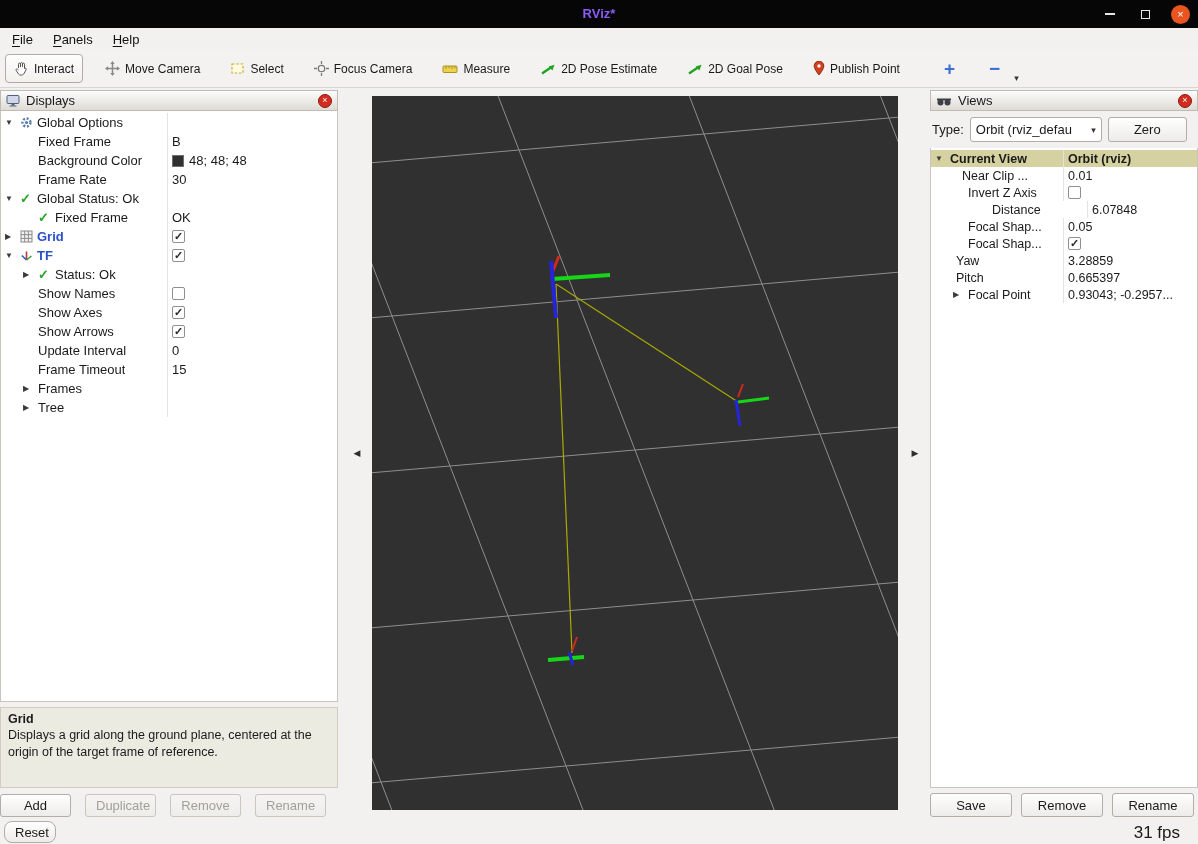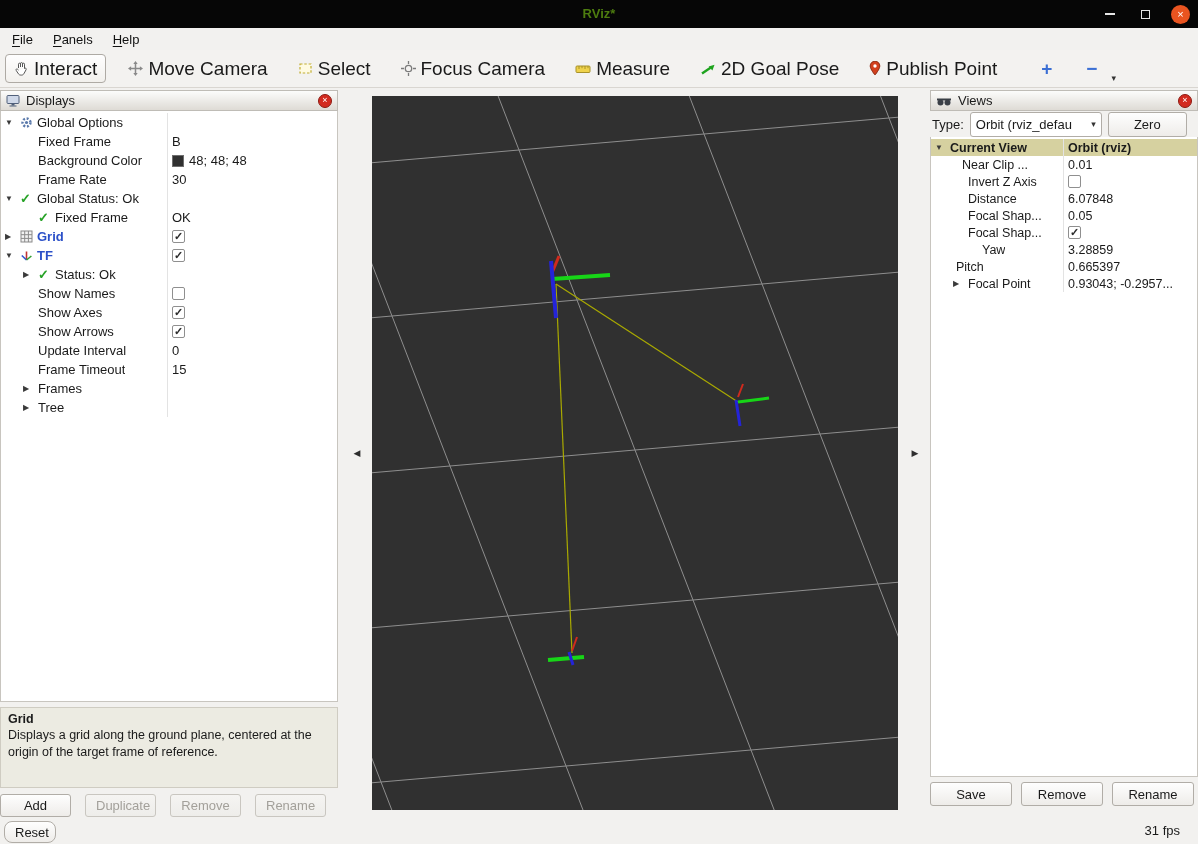--- a/index.html
+++ b/index.html
@@ -1,35 +1,35 @@
 <!DOCTYPE html>
 <html><head>
 <meta charset="utf-8">
 <style>
   * { margin:0; padding:0; box-sizing:border-box; }
   body { font-family:"Liberation Sans", sans-serif; font-size:13px; color:#1a1a1a; background:#c9c9c9; }
   .window { position:relative; width:1198px; height:844px; background:#f2f1ef; overflow:hidden; }
 
   
   .titlebar { position:absolute; left:0; top:0; width:1198px; height:28px; background:#060606; }
-  .win-title { position:absolute; left:0; right:0; top:0; height:28px; line-height:28px; text-align:center; color:#4d7c0f; font-weight:bold; }
+  .win-title { position:absolute; left:0; right:0; top:0; height:28px; line-height:28px; text-align:center; color:#8b5cf6; font-weight:bold; }
   .win-controls { position:absolute; right:8px; top:0; height:28px; display:flex; align-items:center; gap:17px; }
   .winbtn { display:inline-flex; align-items:center; justify-content:center; width:18px; height:18px; cursor:default; }
   .min-bar { width:10px; height:2px; background:#e6e6e6; }
   .max-box { width:9px; height:9px; border:1px solid #e6e6e6; }
   .close-circle { width:19px; height:19px; border-radius:50%; background:#e95420; color:#fff; display:inline-flex; align-items:center; justify-content:center; font-size:11px; line-height:1; }
 
   
   .menubar { position:absolute; left:0; top:28px; width:1198px; height:22px; background:#f2f1ef; display:flex; align-items:center; padding-left:2px; }
   .menu-item { padding:2px 10px; color:#111; }
   .mn { text-decoration:underline; text-underline-offset:2px; }
 
   
   .toolbar { position:absolute; left:0; top:50px; width:1198px; height:38px; background:#f3f2f0; border-bottom:1px solid #d9d6d1; display:flex; align-items:center; padding-left:5px; }
-  .tool-btn { display:flex; align-items:center; gap:5px; border:none; background:transparent; font-family:inherit; font-size:19px; color:#1a1a1a; padding:5px 8px; margin-right:14px; height:29px; }
+  .tool-btn { display:flex; align-items:center; gap:5px; border:none; background:transparent; font-family:inherit; font-size:12px; color:#1a1a1a; padding:5px 8px; margin-right:14px; height:29px; }
   .tool-btn.active { background:linear-gradient(#fefefe,#f2f0ed); border:1px solid #aeaaa4; border-radius:4px; }
   .tool-icon { display:inline-flex; align-items:center; }
   .tool-btn.small { font-size:18px; font-weight:bold; color:#3b6fd4; padding:2px 6px; margin-right:8px; }
   .plus-glyph, .minus-glyph { color:#3b6fd4; font-size:19px; line-height:1; }
   .overflow-arrow { font-size:9px; color:#333; align-self:flex-end; margin-bottom:4px; }
 
   
   .panel-header { height:21px; background:linear-gradient(#fcfcfb,#dedbd5); border:1px solid #bfbcb6; display:flex; align-items:center; gap:6px; padding:0 5px; }
   .panel-title { flex:1; color:#1a1a1a; }
   .panel-close { width:14px; height:14px; border-radius:50%; background:#d32b20; border:1px solid #8d1a12; color:#fff; font-size:9px; line-height:1; display:inline-flex; align-items:center; justify-content:center; }
@@ -64,31 +64,31 @@
   .displays-buttons .btn { width:71px; }
 
   
   .canvas { position:absolute; left:372px; top:96px; width:526px; height:714px; background:#303030; }
   .collapse-handle { position:absolute; width:14px; height:18px; font-size:9px; color:#2e2e2e; display:flex; align-items:center; justify-content:center; }
   .collapse-handle.left { left:350px; top:444px; }
   .collapse-handle.right { left:908px; top:444px; }
 
   
   .views-panel { position:absolute; left:930px; top:90px; width:268px; height:752px; }
-  .type-row { height:26px; display:flex; align-items:center; gap:6px; padding:0 2px; }
+  .type-row { height:37px; display:flex; align-items:center; gap:6px; padding:0 2px; }
   .combo { width:132px; height:25px; background:#fff; border:1px solid #b1ada7; border-radius:3px; display:flex; align-items:center; padding:0 5px; gap:3px; }
   .combo-text { flex:1; overflow:hidden; white-space:nowrap; }
   .combo-arrow { font-size:9px; color:#333; }
   .zero-btn { width:79px; height:25px; }
   .views-tree { height:640px; padding-top:2px; }
   .views-buttons { margin-top:5px; display:flex; gap:9px; }
   .views-buttons .btn { width:82px; height:24px; }
 
   .reset-btn { position:absolute; left:4px; top:821px; width:52px; height:22px;border-radius:8px; }
-  .fps { position:absolute; right:18px; top:823px; font-size:13px; color:#1a1a1a; }
+  .fps { position:absolute; right:18px; top:823px; font-size:17px; color:#1a1a1a; }
 </style>
 </head>
 <body>
 
 <div class="window">
 
   <div class="titlebar">
     <div class="win-title">RViz*</div>
     <div class="win-controls">
       <span class="winbtn">
@@ -145,20 +145,29 @@
       <span class="tool-label">Focus Camera</span>
     </button>
     <button class="tool-btn">
       <span class="tool-icon">
           <svg width="16" height="14" viewBox="0 0 16 14">
             <rect x="1" y="4" width="14" height="6.5" rx="1" fill="#efd24b" stroke="#a8922a"></rect>
             <path d="M4 4 v3 M7 4 v2.2 M10 4 v3 M13 4 v2.2" stroke="#a8922a" stroke-width="1"></path>
           </svg>
         </span>
       <span class="tool-label">Measure</span>
+    </button>
+    <button class="tool-btn">
+      <span class="tool-icon">
+          <svg width="16" height="14" viewBox="0 0 16 14">
+            <path d="M2 11.5 L10.5 5.8" stroke="#1ea31e" stroke-width="2.4"></path>
+            <path d="M14.5 2.8 L8.6 4.4 L12.4 8.6 Z" fill="#1ea31e"></path>
+          </svg>
+        </span>
+      <span class="tool-label">2D Pose Estimate</span>
     </button>
     <button class="tool-btn">
       <span class="tool-icon">
           <svg width="16" height="14" viewBox="0 0 16 14">
             <path d="M2 11.5 L10.5 5.8" stroke="#1ea31e" stroke-width="2.4"></path>
             <path d="M14.5 2.8 L8.6 4.4 L12.4 8.6 Z" fill="#1ea31e"></path>
           </svg>
         </span>
       <span class="tool-label">2D Goal Pose</span>
     </button>
@@ -443,21 +452,21 @@
         <div class="tree-row">
           <div class="tr-label" style="padding-left: 22px;">
             <span class="expander"></span>
             <span class="tr-text">Invert Z Axis</span>
           </div>
           <div class="tr-value">
             <span class="checkbox"></span>
           </div>
         </div>
         <div class="tree-row">
-          <div class="tr-label" style="padding-left: 22px;">
+          <div class="tr-label" style="padding-left: 22px; margin-left: 24px;">
             <span class="expander"></span>
             <span class="tr-text">Distance</span>
           </div>
           <div class="tr-value">
             <span class="tr-text">6.07848</span>
           </div>
         </div>
         <div class="tree-row">
           <div class="tr-label" style="padding-left: 22px;">
             <span class="expander"></span>
@@ -470,21 +479,21 @@
         <div class="tree-row">
           <div class="tr-label" style="padding-left: 22px;">
             <span class="expander"></span>
             <span class="tr-text">Focal Shap...</span>
           </div>
           <div class="tr-value">
             <span class="checkbox">✓</span>
           </div>
         </div>
         <div class="tree-row">
-          <div class="tr-label" style="padding-left: 36px;">
+          <div class="tr-label" style="padding-left: 10px;">
             <span class="expander"></span>
             <span class="tr-text">Yaw</span>
           </div>
           <div class="tr-value">
             <span class="tr-text">3.28859</span>
           </div>
         </div>
         <div class="tree-row">
           <div class="tr-label" style="padding-left: 10px;">
             <span class="expander"></span>

